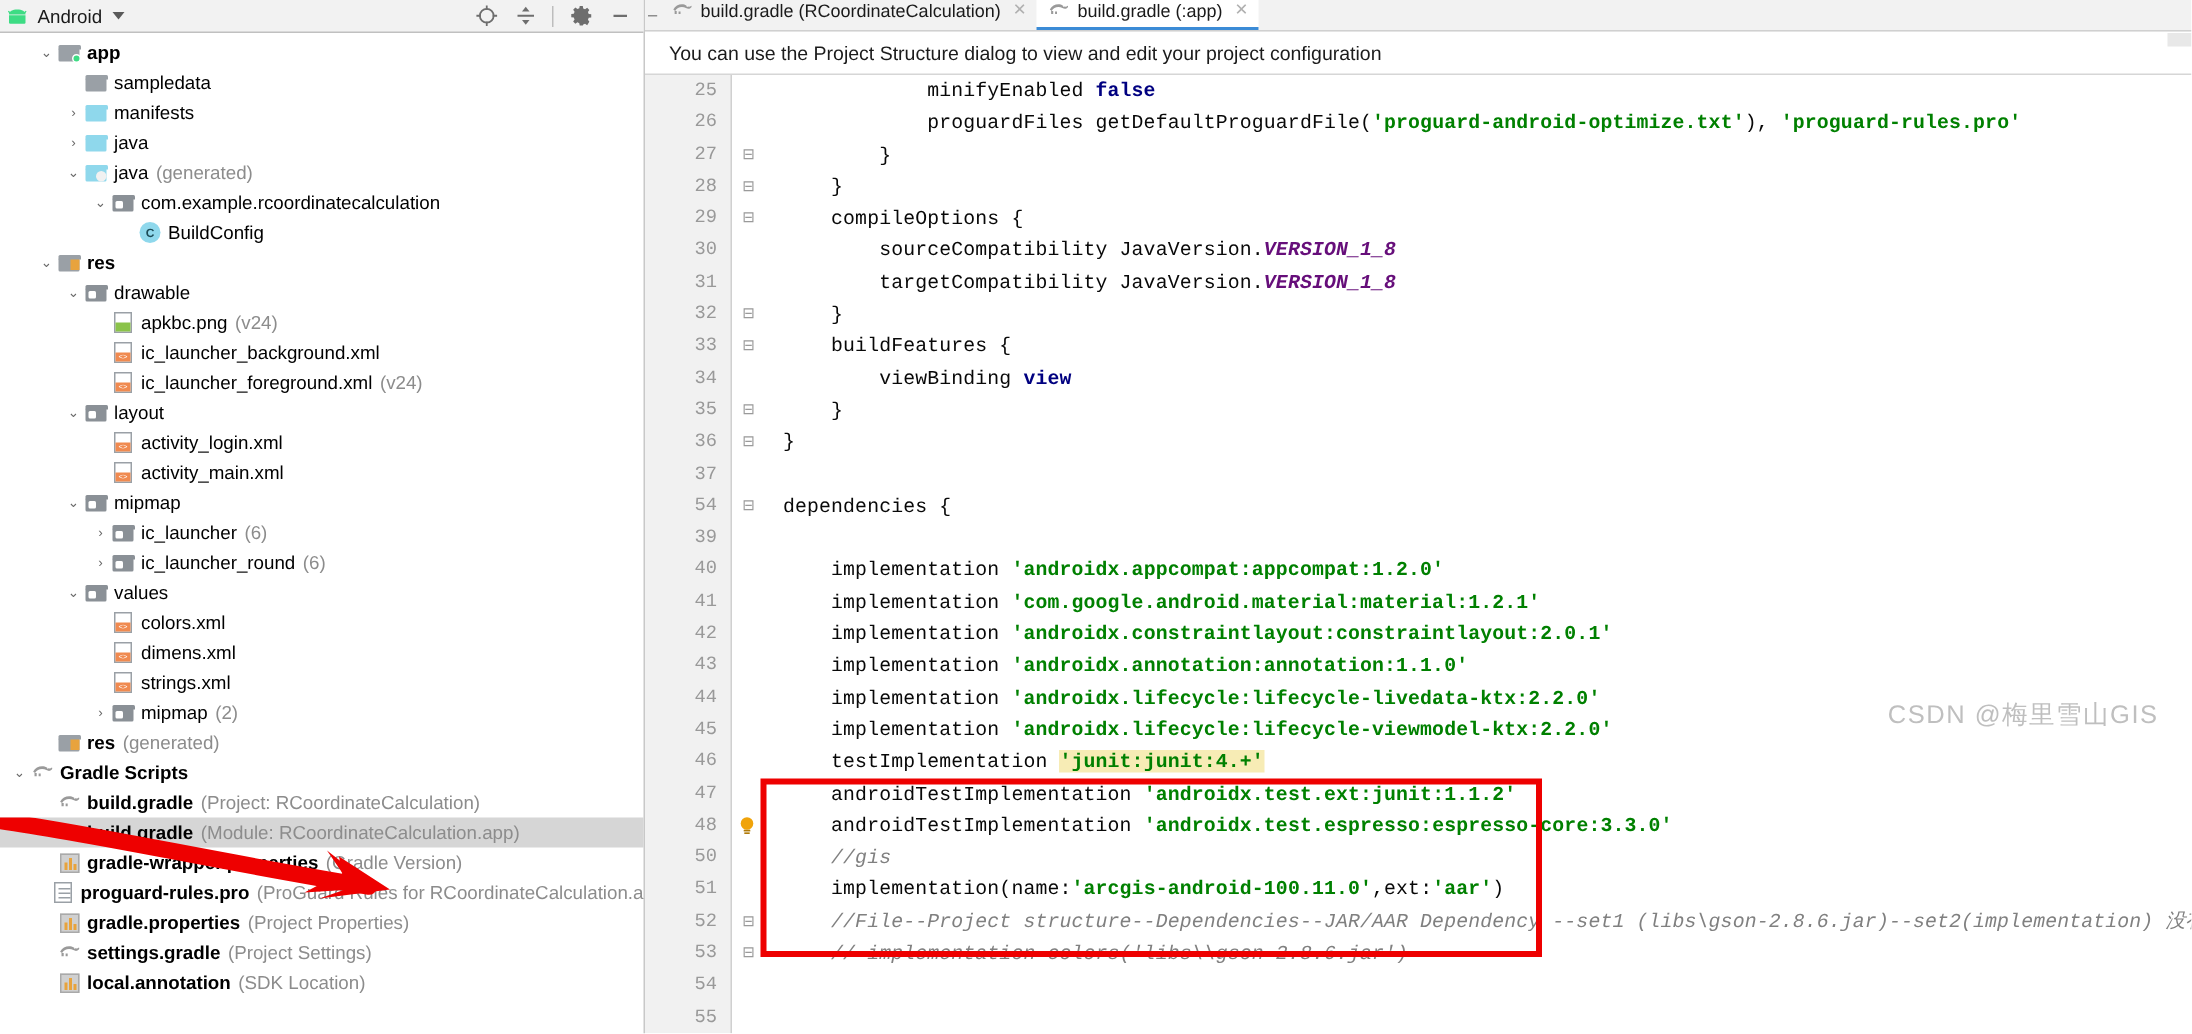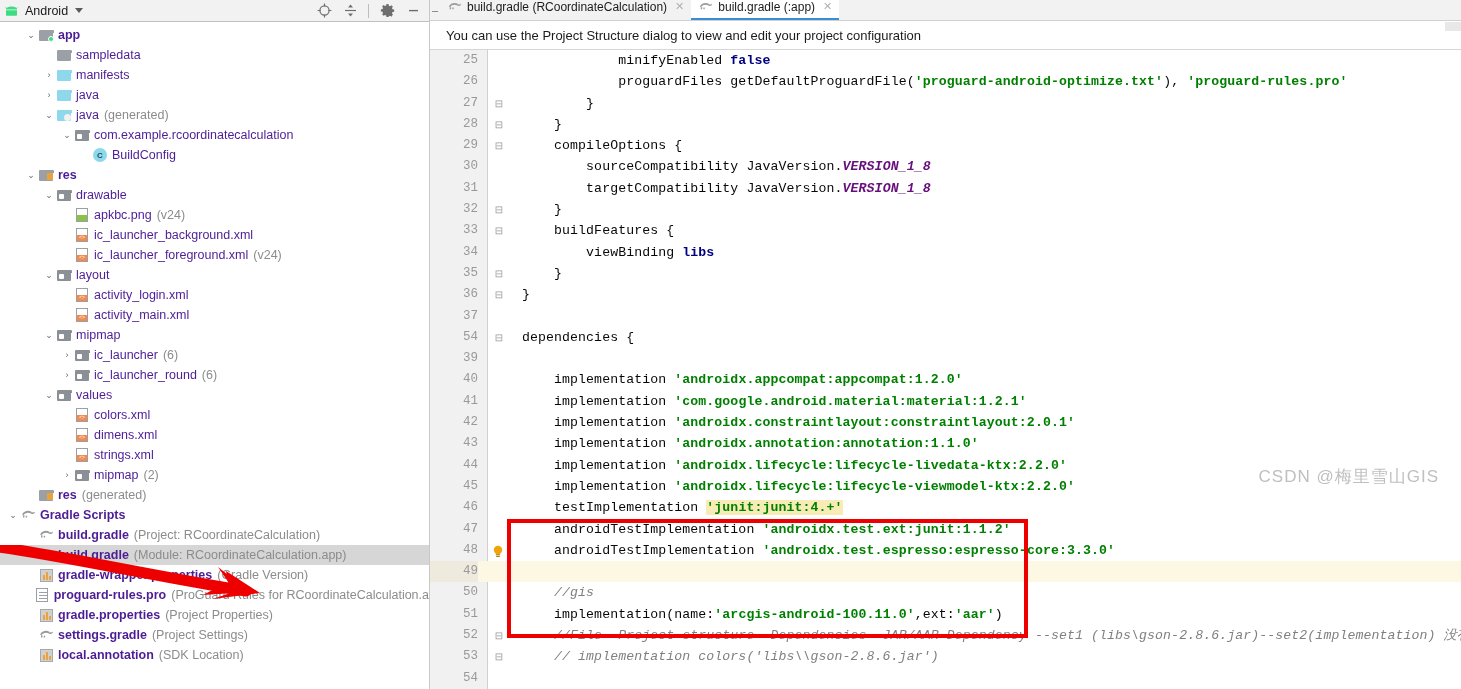--- a/index.html
+++ b/index.html
@@ -45,21 +45,21 @@
     height: 20px; white-space: nowrap;
     padding-left: 0px; cursor: default;
   }
   .tree-row.selected { background: #d6d6d6; }
   .arrow {
     width: 14px; flex: 0 0 14px; text-align: center;
     font-size: 9px; color: #6a6a6a; line-height: 20px;
   }
   .arrow.none { color: transparent; }
   .ico { flex: 0 0 16px; width:16px; height:16px; margin-right:4px; display:flex; align-items:center; justify-content:center; }
-  .lbl { font-size: 12.5px; color: #4c1d95; }
+  .lbl { font-size: 12.5px; color: #000000; }
   .lbl.bold { font-weight: bold; }
   .sub { font-size: 12.5px; color: #8c8c8c; margin-left: 5px; }
 
   
   .folder { width:14px; height:11px; position:relative; }
   .folder .body { position:absolute; left:0; top:2px; width:14px; height:9px; border-radius:1px; }
   .folder .tab  { position:absolute; left:0; top:0; width:6px; height:3px; border-radius:1px 1px 0 0; }
   .f-gray  .body, .f-gray  .tab { background:#9aa0a6; }
   .f-cyan  .body, .f-cyan  .tab { background:#8fd8ec; }
   .f-dark  .body { background:#8a9096; } .f-dark .tab { background:#8a9096; }
@@ -635,36 +635,35 @@
       <div id="code-lines">
           <div class="cl"><span class="ln">25</span><span class="code">            minifyEnabled <span class="kw">false</span></span></div>
           <div class="cl"><span class="ln">26</span><span class="code">            proguardFiles getDefaultProguardFile(<span class="str">'proguard-android-optimize.txt'</span>), <span class="str">'proguard-rules.pro'</span></span></div>
           <div class="cl"><span class="ln">27</span><span class="fold">⊟</span><span class="code">        }</span></div>
           <div class="cl"><span class="ln">28</span><span class="fold">⊟</span><span class="code">    }</span></div>
           <div class="cl"><span class="ln">29</span><span class="fold">⊟</span><span class="code">    compileOptions {</span></div>
           <div class="cl"><span class="ln">30</span><span class="code">        sourceCompatibility JavaVersion.<span class="stat">VERSION_1_8</span></span></div>
           <div class="cl"><span class="ln">31</span><span class="code">        targetCompatibility JavaVersion.<span class="stat">VERSION_1_8</span></span></div>
           <div class="cl"><span class="ln">32</span><span class="fold">⊟</span><span class="code">    }</span></div>
           <div class="cl"><span class="ln">33</span><span class="fold">⊟</span><span class="code">    buildFeatures {</span></div>
-          <div class="cl"><span class="ln">34</span><span class="code">        viewBinding <span class="kw">libs</span></span></div>
+          <div class="cl"><span class="ln">34</span><span class="code">        viewBinding <span class="kw">view</span></span></div>
           <div class="cl"><span class="ln">35</span><span class="fold">⊟</span><span class="code">    }</span></div>
           <div class="cl"><span class="ln">36</span><span class="fold">⊟</span><span class="code">}</span></div>
           <div class="cl"><span class="ln">37</span><span class="code"></span></div>
           <div class="cl"><span class="ln">54</span><span class="fold">⊟</span><span class="code">dependencies {</span></div>
           <div class="cl"><span class="ln">39</span><span class="code"></span></div>
           <div class="cl"><span class="ln">40</span><span class="code">    implementation <span class="str">'androidx.appcompat:appcompat:1.2.0'</span></span></div>
           <div class="cl"><span class="ln">41</span><span class="code">    implementation <span class="str">'com.google.android.material:material:1.2.1'</span></span></div>
           <div class="cl"><span class="ln">42</span><span class="code">    implementation <span class="str">'androidx.constraintlayout:constraintlayout:2.0.1'</span></span></div>
           <div class="cl"><span class="ln">43</span><span class="code">    implementation <span class="str">'androidx.annotation:annotation:1.1.0'</span></span></div>
           <div class="cl"><span class="ln">44</span><span class="code">    implementation <span class="str">'androidx.lifecycle:lifecycle-livedata-ktx:2.2.0'</span></span></div>
           <div class="cl"><span class="ln">45</span><span class="code">    implementation <span class="str">'androidx.lifecycle:lifecycle-viewmodel-ktx:2.2.0'</span></span></div>
           <div class="cl"><span class="ln">46</span><span class="code">    testImplementation <span class="hlstr">'junit:junit:4.+'</span></span></div>
           <div class="cl"><span class="ln">47</span><span class="code">    androidTestImplementation <span class="str">'androidx.test.ext:junit:1.1.2'</span></span></div>
           <div class="cl"><span class="ln">48</span><span class="code">    androidTestImplementation <span class="str">'androidx.test.espresso:espresso-core:3.3.0'</span></span></div>
-          <div class="cl hl"><span class="ln">49</span><span class="code"></span></div>
           <div class="cl"><span class="ln">50</span><span class="code"><span class="cmt">    //gis</span></span></div>
           <div class="cl"><span class="ln">51</span><span class="code">    implementation(name:<span class="str">'arcgis-android-100.11.0'</span>,ext:<span class="str">'aar'</span>)</span></div>
           <div class="cl"><span class="ln">52</span><span class="fold">⊟</span><span class="code"><span class="cmt">    //File--Project structure--Dependencies--JAR/AAR Dependency --set1 (libs\gson-2.8.6.jar)--set2(implementation) 没有必要</span></span></div>
           <div class="cl"><span class="ln">53</span><span class="fold">⊟</span><span class="code"><span class="cmt">    // implementation colors('libs\\gson-2.8.6.jar')</span></span></div>
           <div class="cl"><span class="ln">54</span><span class="code"></span></div>
           <div class="cl"><span class="ln">55</span><span class="code"></span></div>
         </div>
     <span class="bulb" style="top: 493.9px;"><svg width="12" height="13" viewBox="0 0 12 13">
             <circle cx="6" cy="5" r="4.2" fill="#f0a30a"></circle>
             <rect x="3.8" y="9.2" width="4.4" height="1.1" fill="#b07a08"></rect>

